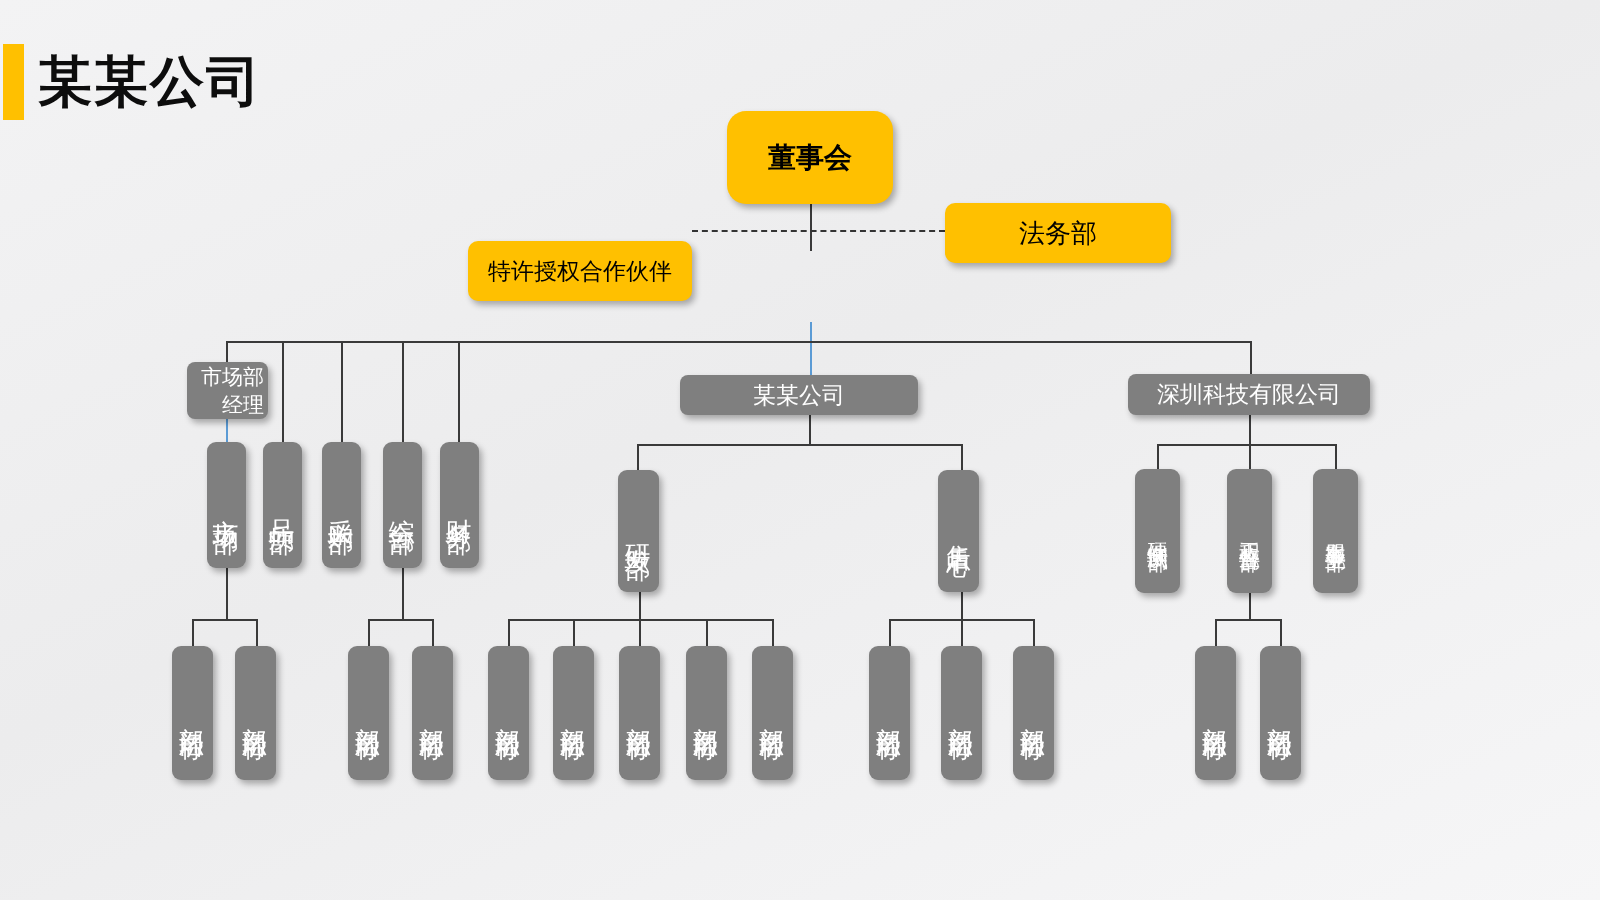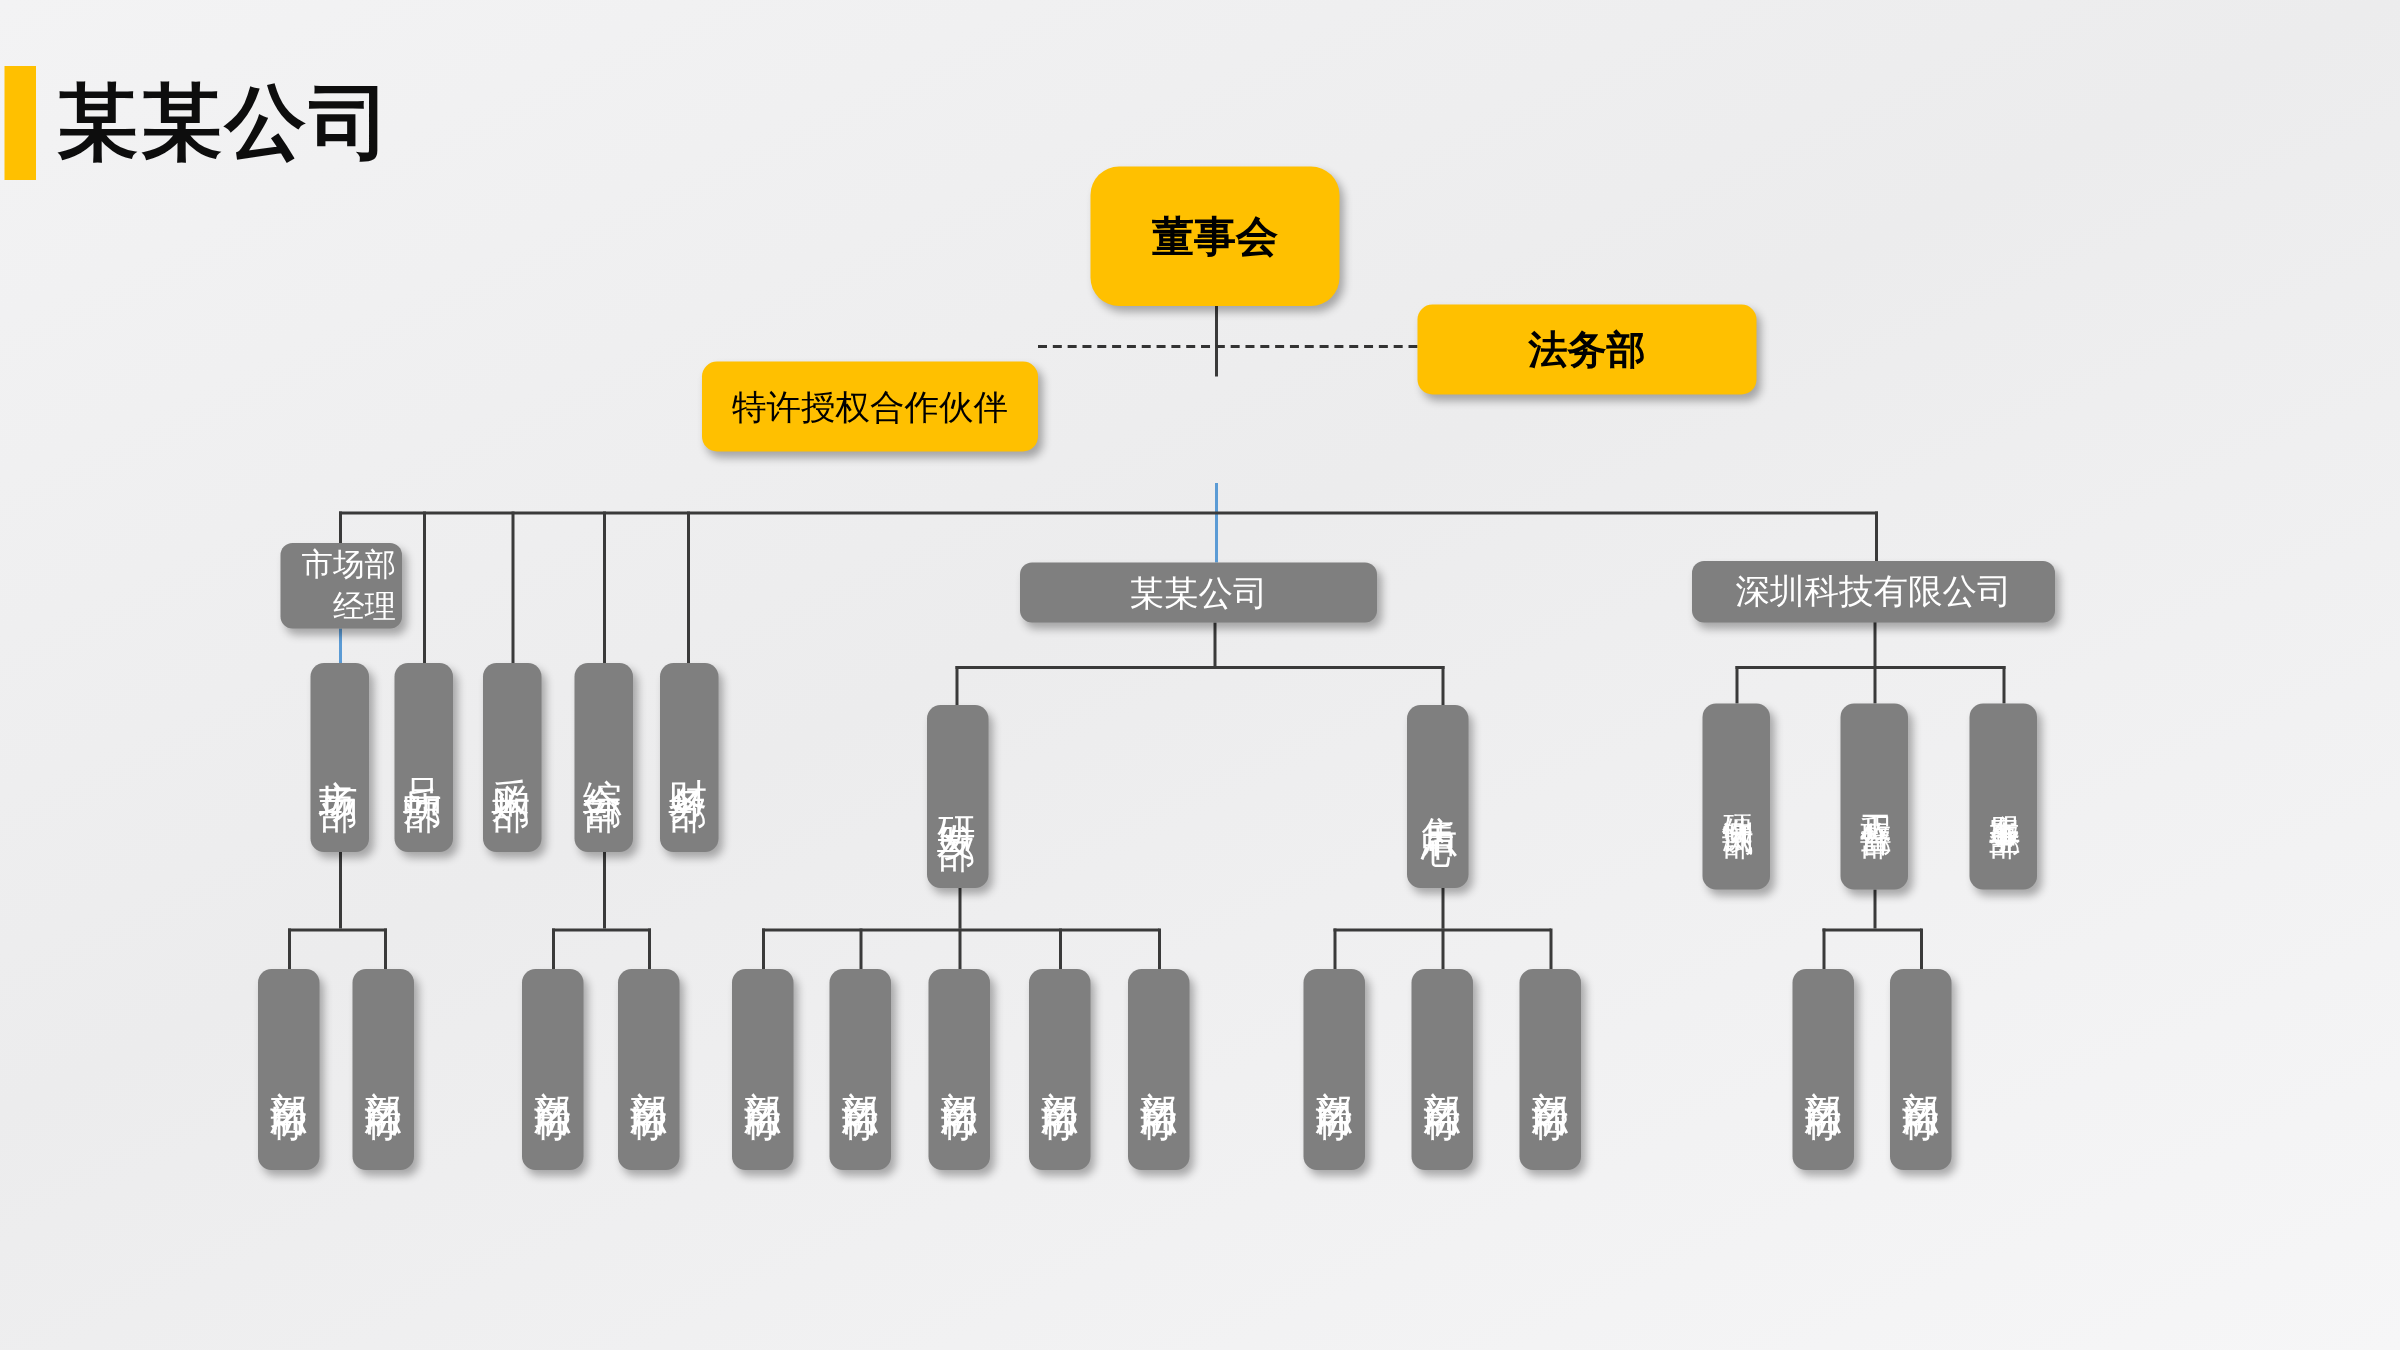--- a/index.html
+++ b/index.html
@@ -50,21 +50,21 @@
     background: #7f7f7f;
     border-radius: 9px;
   }
   .vt {
     writing-mode: vertical-rl;
     text-orientation: upright;
     color: #ffffff;
   }
   .f28b { font-size: 28px; font-weight: 700; border-radius: 19px; }
   .f26y { font-size: 23px; font-weight: 500; margin-top: 36px; }
-  .f26yy { font-size: 26px; font-weight: 700; }
+  .f26yy { font-size: 26px; font-weight: 400; }
   .f30 { font-size: 30px; font-weight: 400; }
   .f23 { font-size: 23px; font-weight: 400; }
   .f21w { font-size: 21px; font-weight: 400; line-height: 1.3; text-align: right; }
   .f26 { font-size: 26px; letter-spacing: 5px; }
   .f24 { font-size: 24px; letter-spacing: 3px; }
   .f21 { font-size: 21px; letter-spacing: 2px; }
   .f25 { font-size: 25px; letter-spacing: 3px; }
 </style>
 </head>
 <body>

